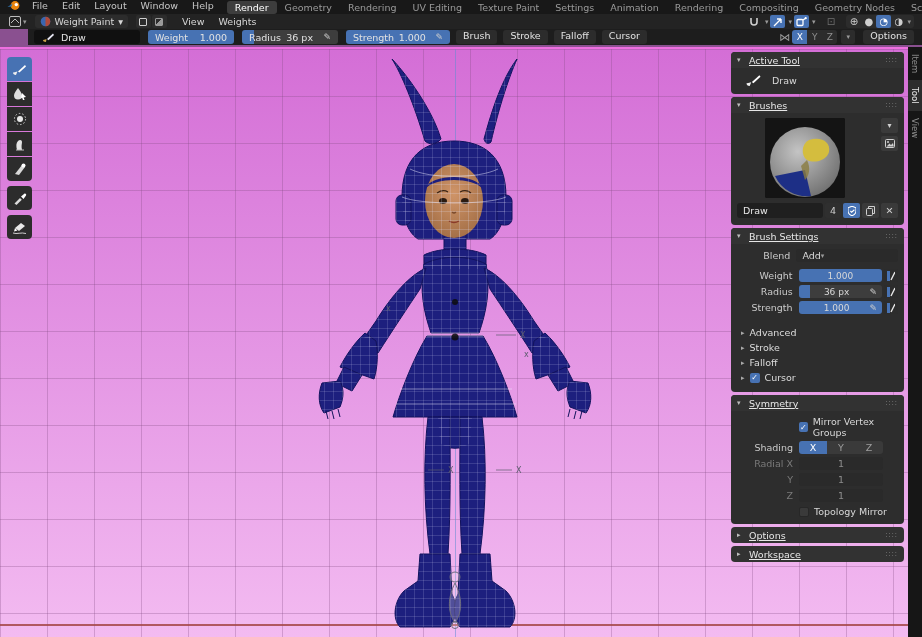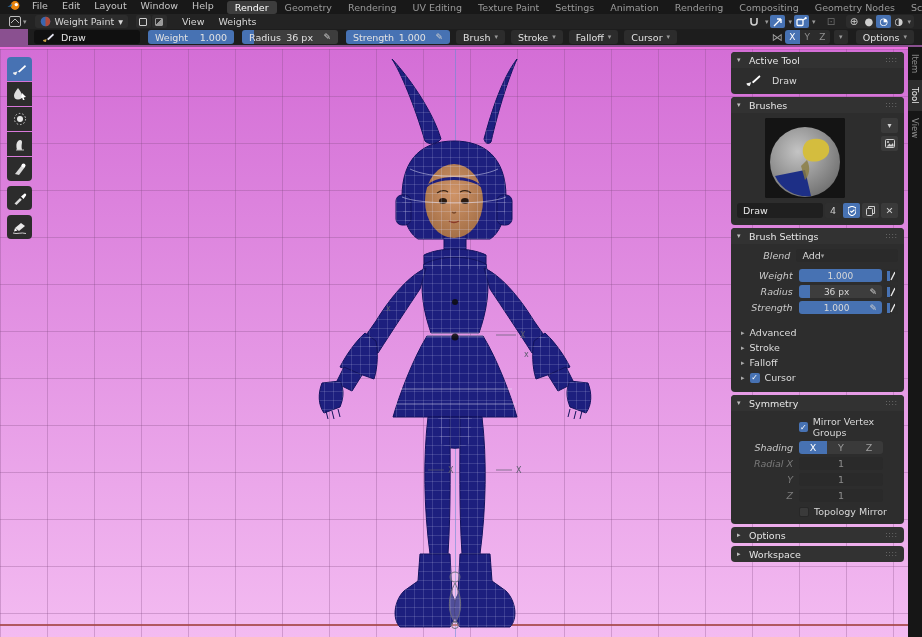--- a/index.html
+++ b/index.html
@@ -42,21 +42,21 @@
                      display:flex; align-items:center; font-size:9.5px; color:#e2e2e2; padding:0 4px; }
   .tool-btn { display:flex; align-items:center; gap:6px; background:#101010; border-radius:3px;
               height:14px; padding:0 8px; width:106px; margin-left:2px; }
   .slider { position:relative; height:14px; border-radius:3px; background:#3d3d3d; display:flex;
             align-items:center; justify-content:space-between; padding:0 7px; margin-left:8px; }
   .slider.blue { background:#4772b3; }
   .slider.part { background:linear-gradient(to right,#4772b3 0 13%,#3d3d3d 13%); }
   .slider .pen { font-size:9px; color:#cfcfcf; margin-left:5px; }
   .sl-label,.sl-val { pointer-events:none; }
   .drop { display:flex; align-items:center; gap:4px; background:#2c2c2c; border-radius:3px;
-          height:14px; padding:0 7px; margin-left:6px; }
+          height:14px; padding:0 7px; margin-left:6px;flex-direction:column; }
   .drop .chev { font-size:7px; color:#9a9a9a; }
   .tr-right { margin-left:auto; display:flex; align-items:center; gap:2px; padding-right:4px; }
   .axis-seg { display:flex; align-items:center; border-radius:3px; overflow:hidden; }
   .axis-btn { width:15px; height:14px; display:flex; align-items:center; justify-content:center;
               background:#2c2c2c; color:#8f8f8f; font-size:9px; }
   .axis-btn.on { background:#4772b3; color:#fff; }
   .mini-chev { width:14px; height:14px; background:#2c2c2c; border-radius:2px; display:flex;
                align-items:center; justify-content:center; font-size:7px; color:#9a9a9a; margin-left:2px; }
 
   
@@ -84,25 +84,25 @@
   .stats .row { display:flex; height:15px; align-items:center; }
   .stats .lb { width:56px; }
   .stats .vl { color:#fff; }
 
   
   .npanel { position:absolute; right:4px; top:3px; width:173px; display:flex; flex-direction:column; gap:3px;
             font-size:9.5px; color:#d8d8d8; }
   .panel { background:#2d2d2d; border-radius:4px; overflow:hidden; }
   .p-head { height:16px; display:flex; align-items:center; padding:0 6px; gap:4px; background:#323232; }
   .p-head .car { font-size:7px; color:#bdbdbd; width:8px; }
-  .p-head .ttl { color:#e6e6e6; }
+  .p-head .ttl { color:#e6e6e6;text-decoration:underline; }
   .p-head .grip { margin-left:auto; color:#6d6d6d; font-size:8px; letter-spacing:1px; }
   .p-body { padding:5px 6px 7px 6px; }
   .frow { display:flex; align-items:center; margin-bottom:3px; }
-  .flbl { width:56px; text-align:right; margin-right:6px; color:#c9c9c9;font-style:italic; }
+  .flbl { width:56px; text-align:right; margin-right:6px; color:#c9c9c9; }
   .flbl.dis { color:#7a7a7a; }
   .ctl { width:84px; }
   .slider.sm { height:13px; margin-left:0; font-size:9px; padding:0 5px; }
   .valbox { height:13px; border-radius:3px; background:#2a2a2a; color:#8d8d8d; display:flex;
             align-items:center; justify-content:center; }
   .wbtn { width:14px; height:13px; margin-left:2px; background:#2c2c2c; border-radius:2px;
           display:flex; align-items:center; justify-content:center; }
   .checkbox { width:10px; height:10px; border-radius:2px; background:#4772b3; color:#fff;
               display:flex; align-items:center; justify-content:center; font-size:8px; margin-right:5px; }
   .checkbox.off { background:#3a3a3a; border:1px solid #272727; }

